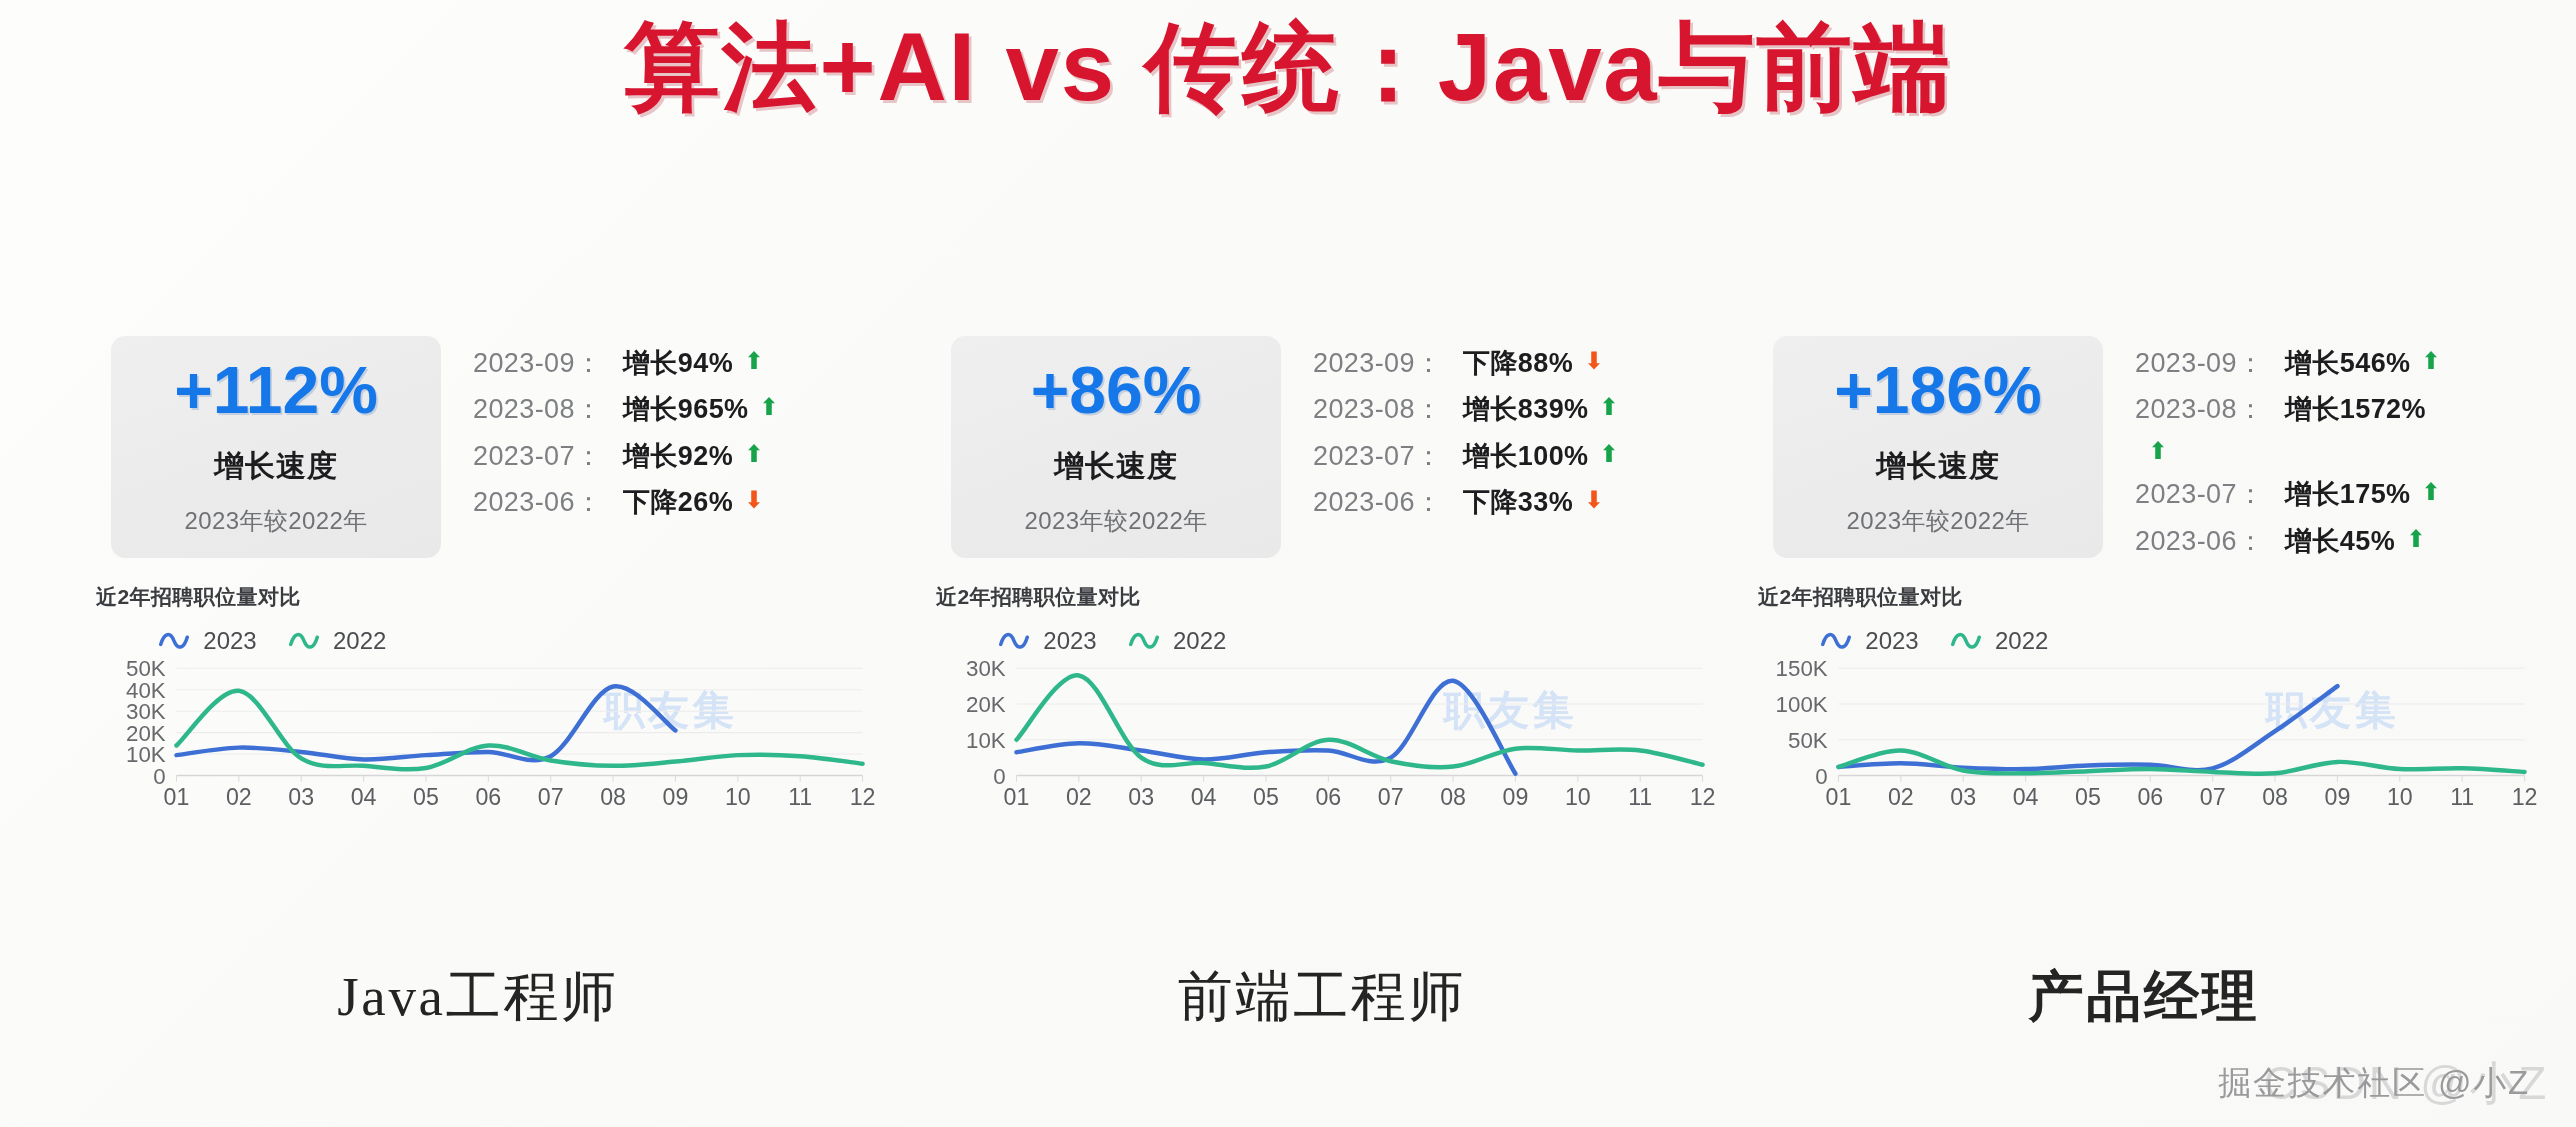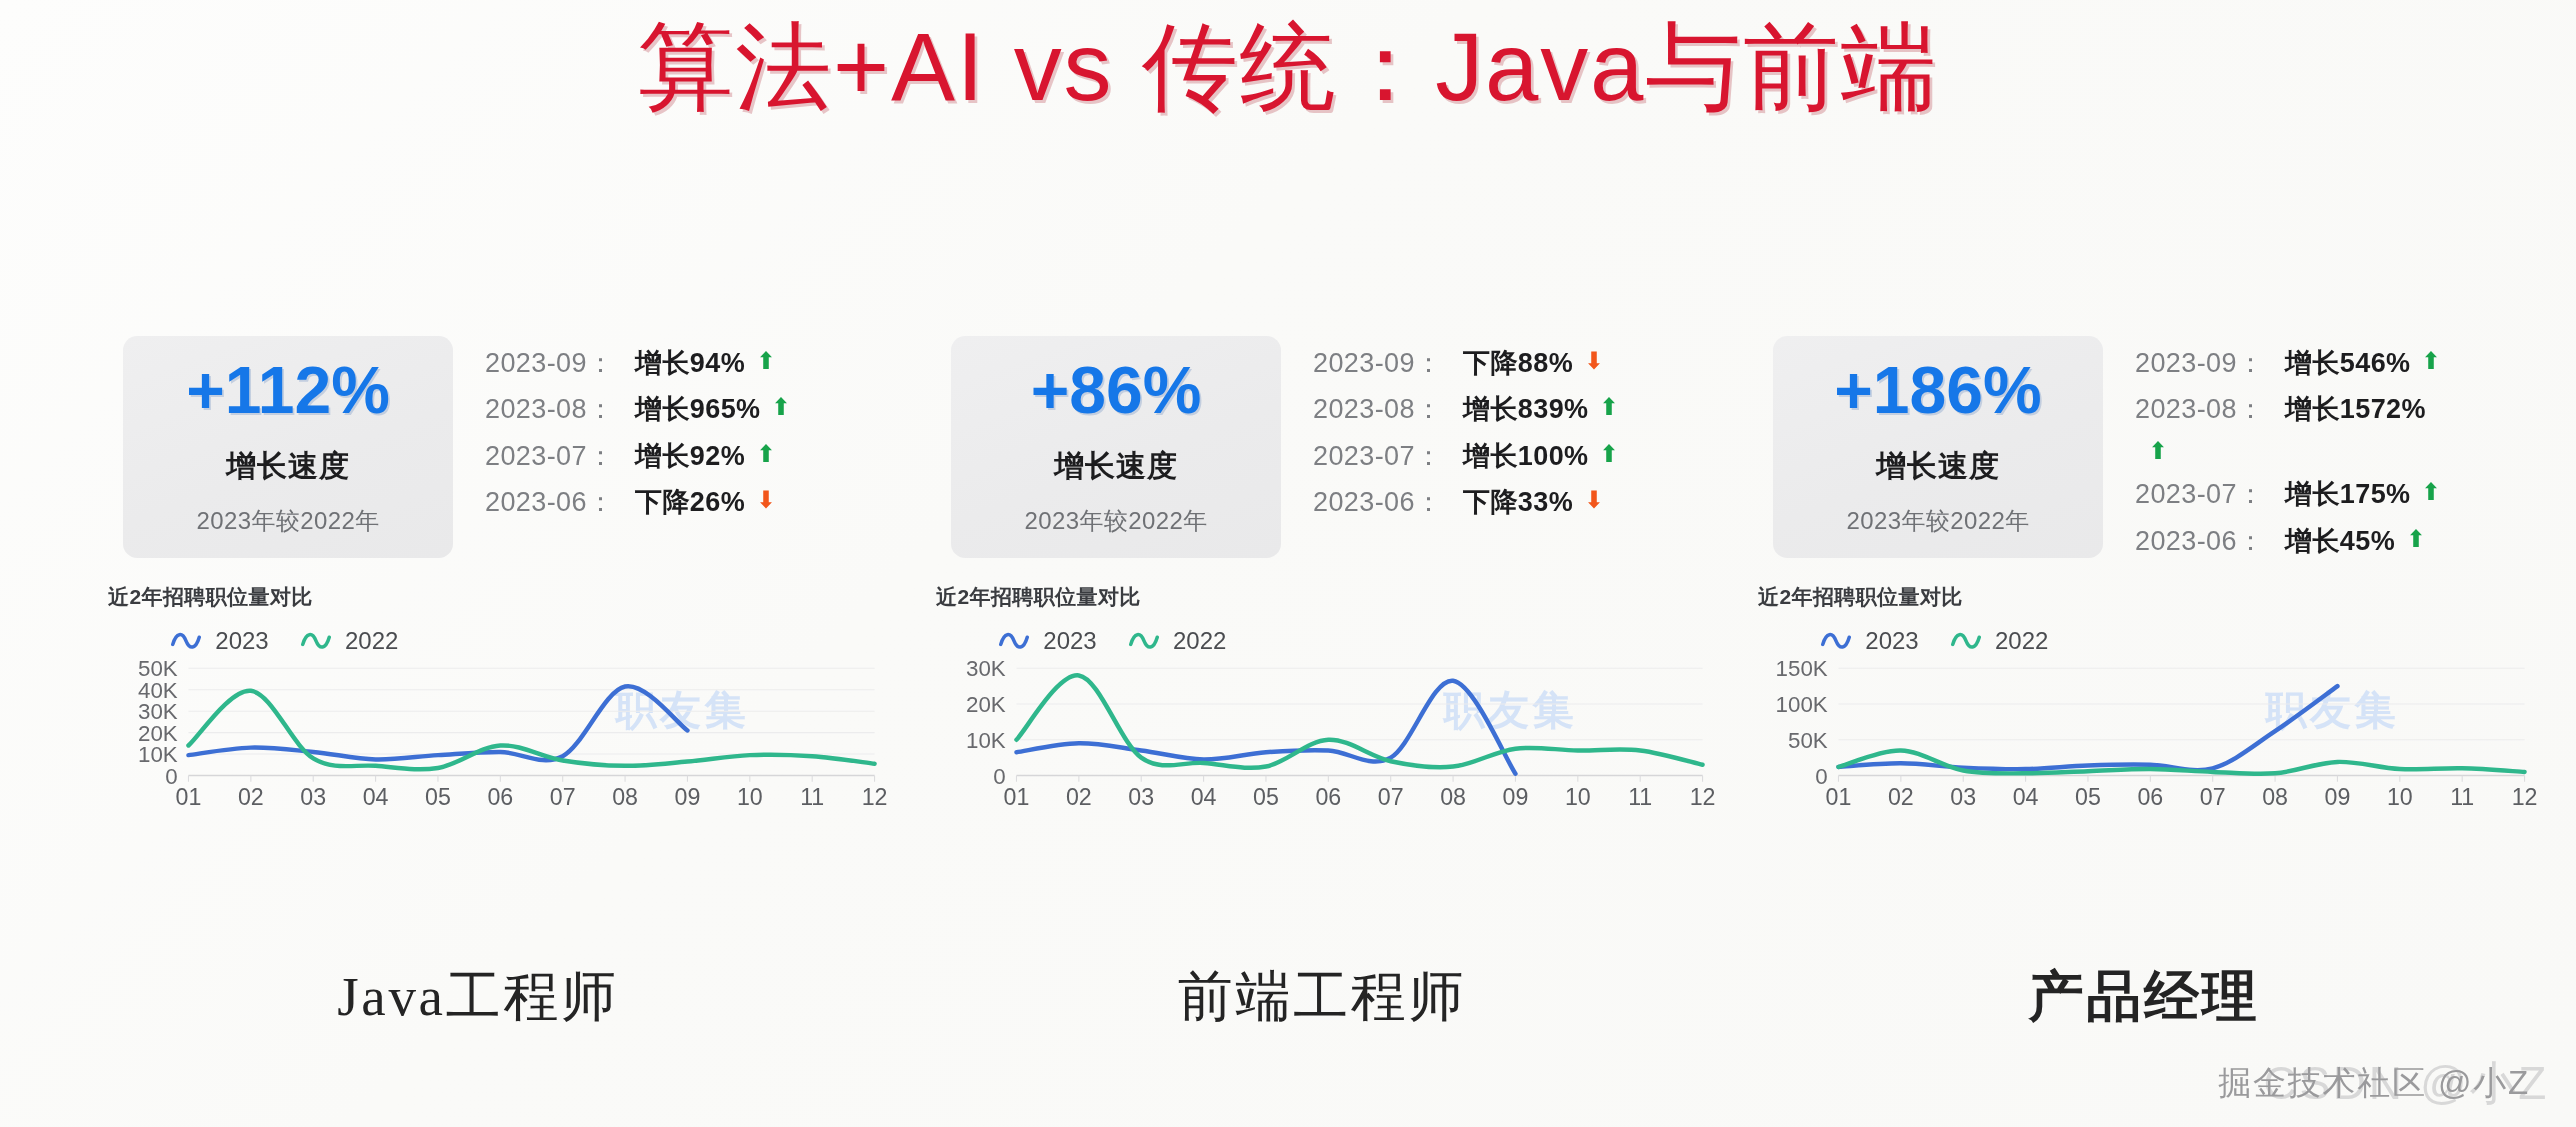--- a/index.html
+++ b/index.html
@@ -8,30 +8,30 @@
     background:#fbfbfa;
     font-family:"Liberation Sans","DejaVu Sans",sans-serif;
     overflow:hidden;position:relative;
   }
   .page{position:relative;width:2576px;height:1127px;
         background:linear-gradient(135deg,#fdfdfc 0%,#fafaf8 40%,#f9f9f7 100%);}
 
   
   .title{
     position:absolute;left:0;top:7.1px;width:2576px;text-align:center;
-    font-size:96px;font-weight:normal;color:#d8152f;
+    font-size:96px;font-weight:bold;color:#d8152f;
     letter-spacing:1.8px;line-height:1.25;
     text-shadow:2.7px 2.7px 0 rgba(160,0,20,.22);
     white-space:nowrap;
   }
 
   
   .cols{position:absolute;left:0;top:322px;width:2576px;height:643px;}
   .col{position:absolute;top:0;width:804px;height:643px;}
-  .col-0{left:92px;}
+  .col-0{left:80px;}
   .col-1{left:920px;}
   .col-2{left:1742px;text-decoration:underline;}
 
   
   .topblock{position:relative;height:241px;}
   .statcard{
     position:absolute;left:31px;top:14.3px;width:330px;height:222px;
     background:linear-gradient(160deg,#efeff0 0%,#ebebec 55%,#e9e9ea 100%);
     border-radius:14.3px;
     display:flex;flex-direction:column;align-items:center;justify-content:center;

